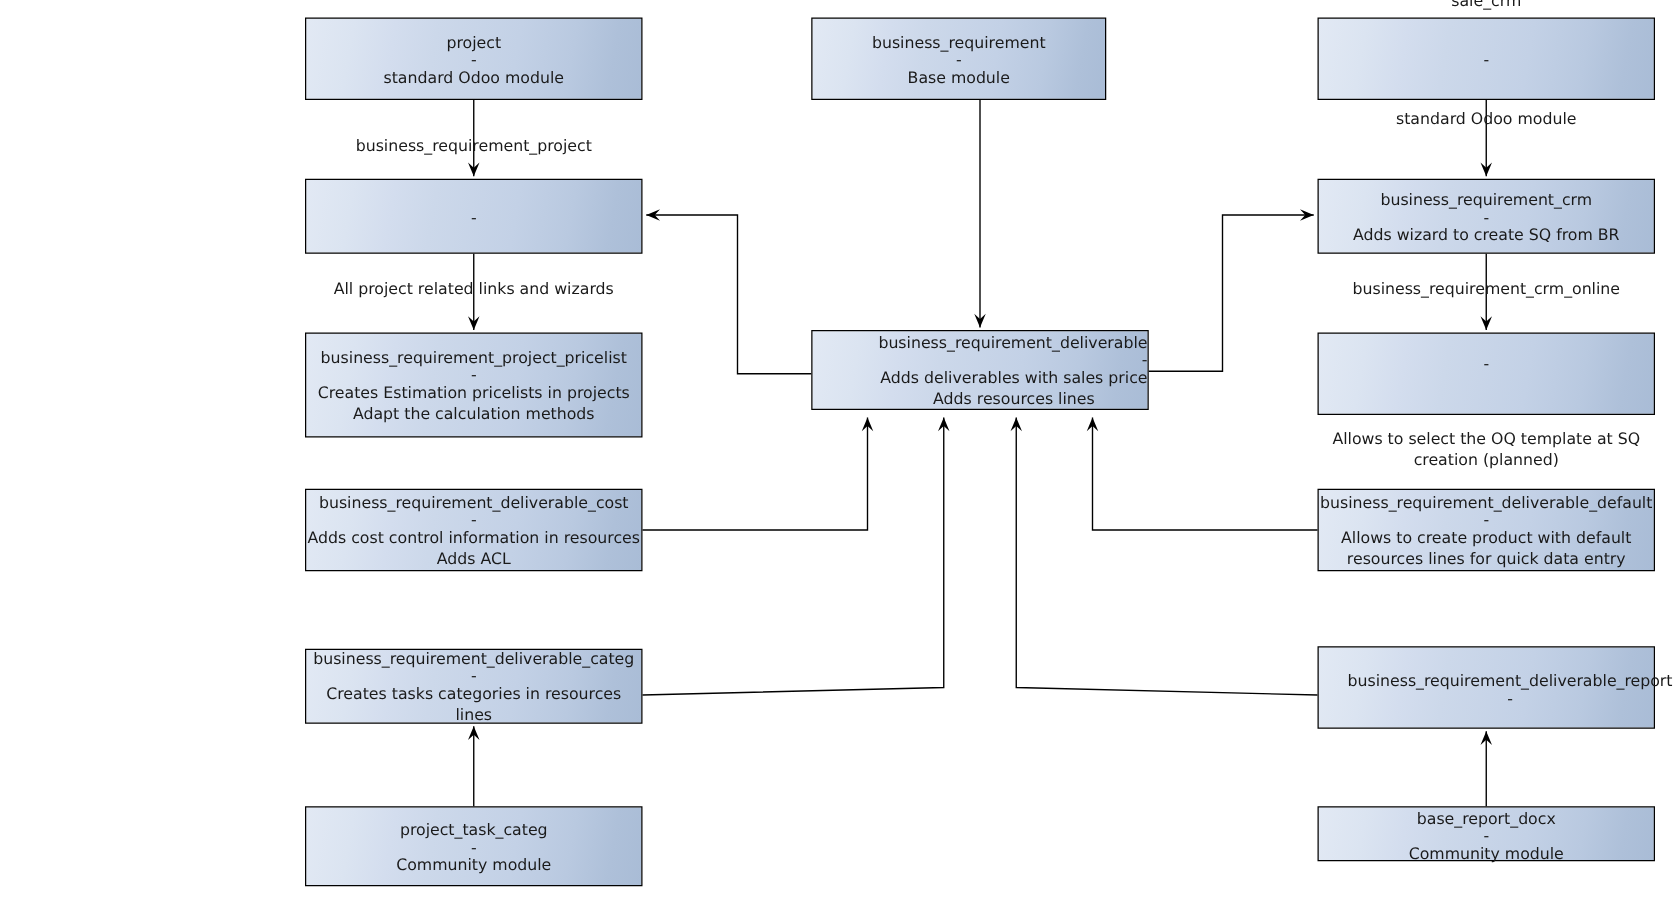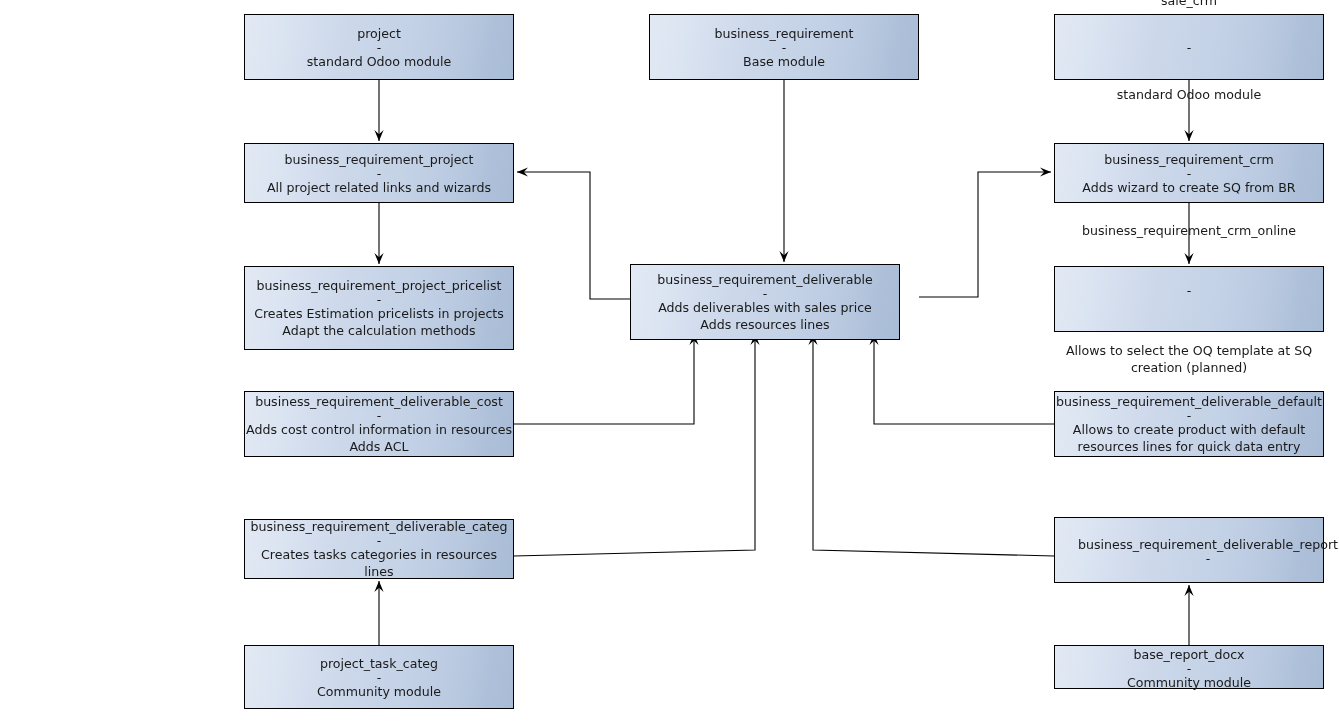--- a/index.html
+++ b/index.html
@@ -109,47 +109,47 @@
       <g>
         <polyline points="1189,645 1189,585" fill="none" stroke="#000000" stroke-width="1.1"></polyline>
         <polygon points="1189,585 1184.4,596 1189,591.82 1193.6,596" fill="#000000"></polygon>
       </g>
     </svg>
 <div class="node" style="left: 244px; top: 14px; width: 270px; height: 66px;">
       <div class="nm">project</div>
       <div class="dash">-</div>
       <div class="desc">standard Odoo module</div>
     </div>
-    <div class="node" style="left: 649px; top: 14px; width: 270px; height: 66px;">
+    <div class="node" style="left: 649px; top: 14px; width: 236px; height: 66px;">
       <div class="nm">business_requirement</div>
       <div class="dash">-</div>
       <div class="desc">Base module</div>
     </div>
     <div class="node" style="left: 1054px; top: 14px; width: 270px; height: 66px; gap: 33px;">
       <div class="nm">sale_crm</div>
       <div class="dash">-</div>
       <div class="desc">standard Odoo module</div>
     </div>
-    <div class="node" style="left: 244px; top: 143px; width: 270px; height: 60px;">
+    <div class="node" style="left: 244px; top: 143px; width: 270px; height: 60px; gap: 43px;">
       <div class="nm">business_requirement_project</div>
       <div class="dash">-</div>
       <div class="desc">All project related links and wizards</div>
     </div>
     <div class="node" style="left: 1054px; top: 143px; width: 270px; height: 60px;">
       <div class="nm">business_requirement_crm</div>
       <div class="dash">-</div>
       <div class="desc">Adds wizard to create SQ from BR</div>
     </div>
     <div class="node" style="left: 244px; top: 266px; width: 270px; height: 84px;">
       <div class="nm">business_requirement_project_pricelist</div>
       <div class="dash">-</div>
       <div class="desc">Creates Estimation pricelists in projects
 Adapt the calculation methods</div>
     </div>
-    <div class="node" style="left: 630px; top: 264px; width: 270px; height: 76px;">
+    <div class="node" style="left: 649px; top: 264px; width: 270px; height: 64px; align-items: flex-end;">
       <div class="nm">business_requirement_deliverable</div>
       <div class="dash">-</div>
       <div class="desc">Adds deliverables with sales price
 Adds resources lines</div>
     </div>
     <div class="node" style="left: 1054px; top: 266px; width: 270px; height: 66px; gap: 46px;">
       <div class="nm">business_requirement_crm_online</div>
       <div class="dash">-</div>
       <div class="desc">Allows to select the OQ template at SQ
 creation (planned)</div>

